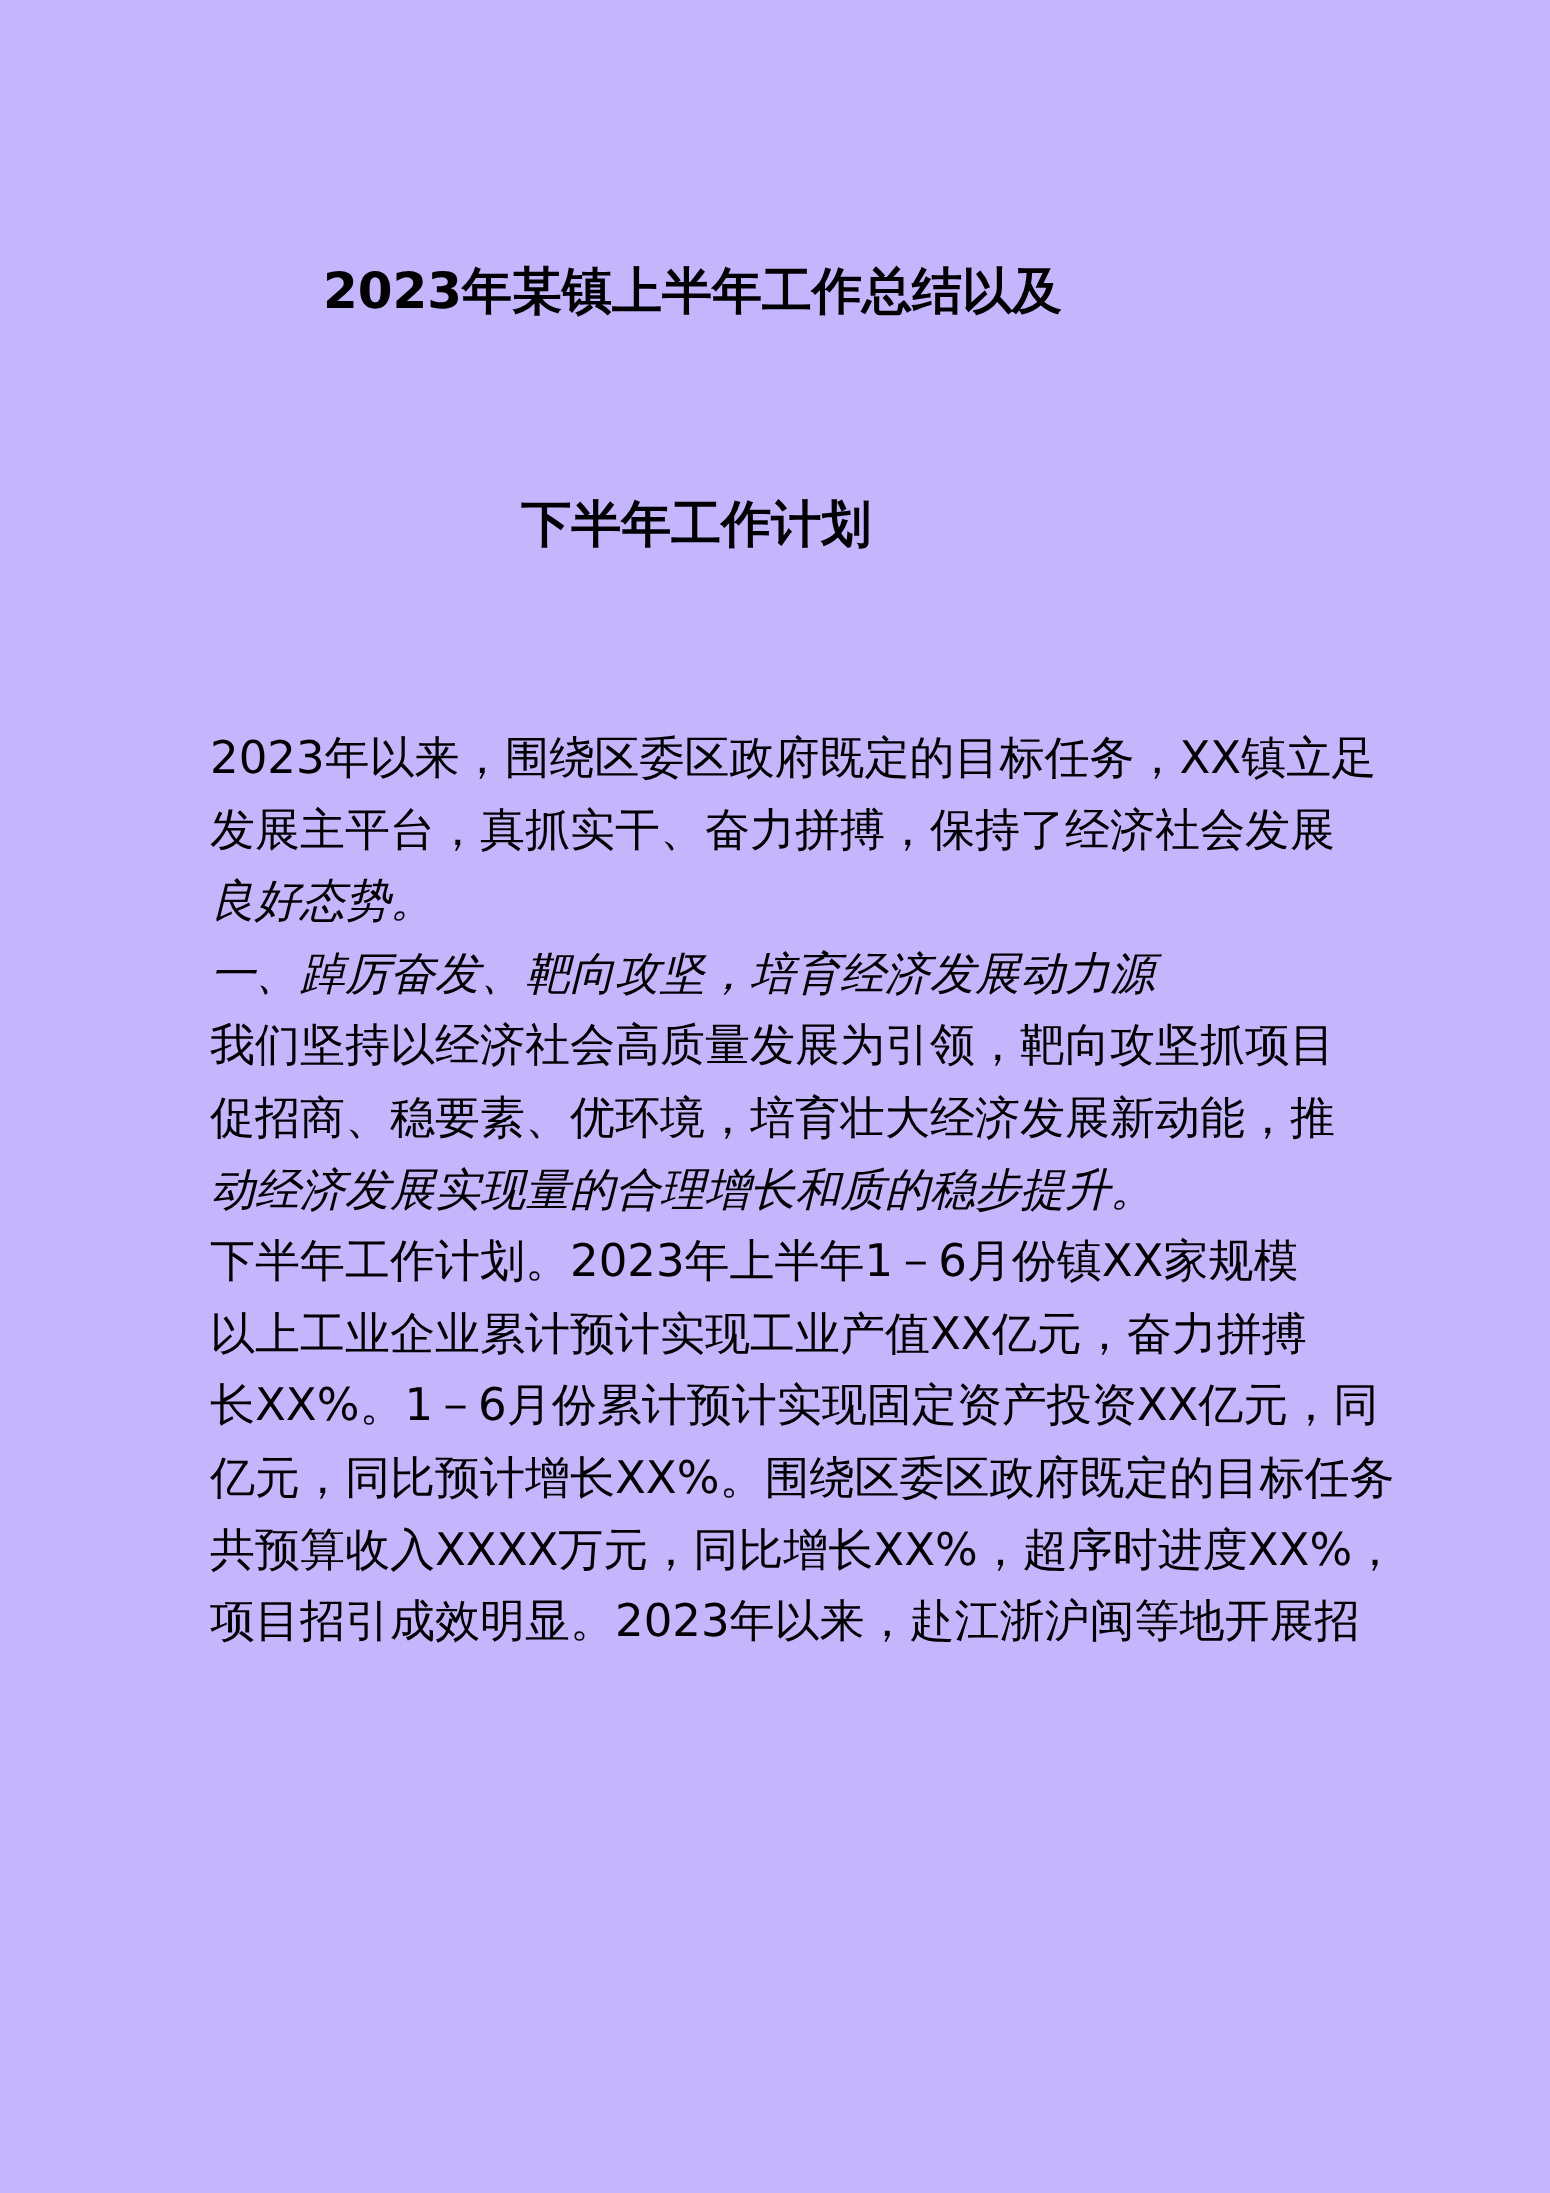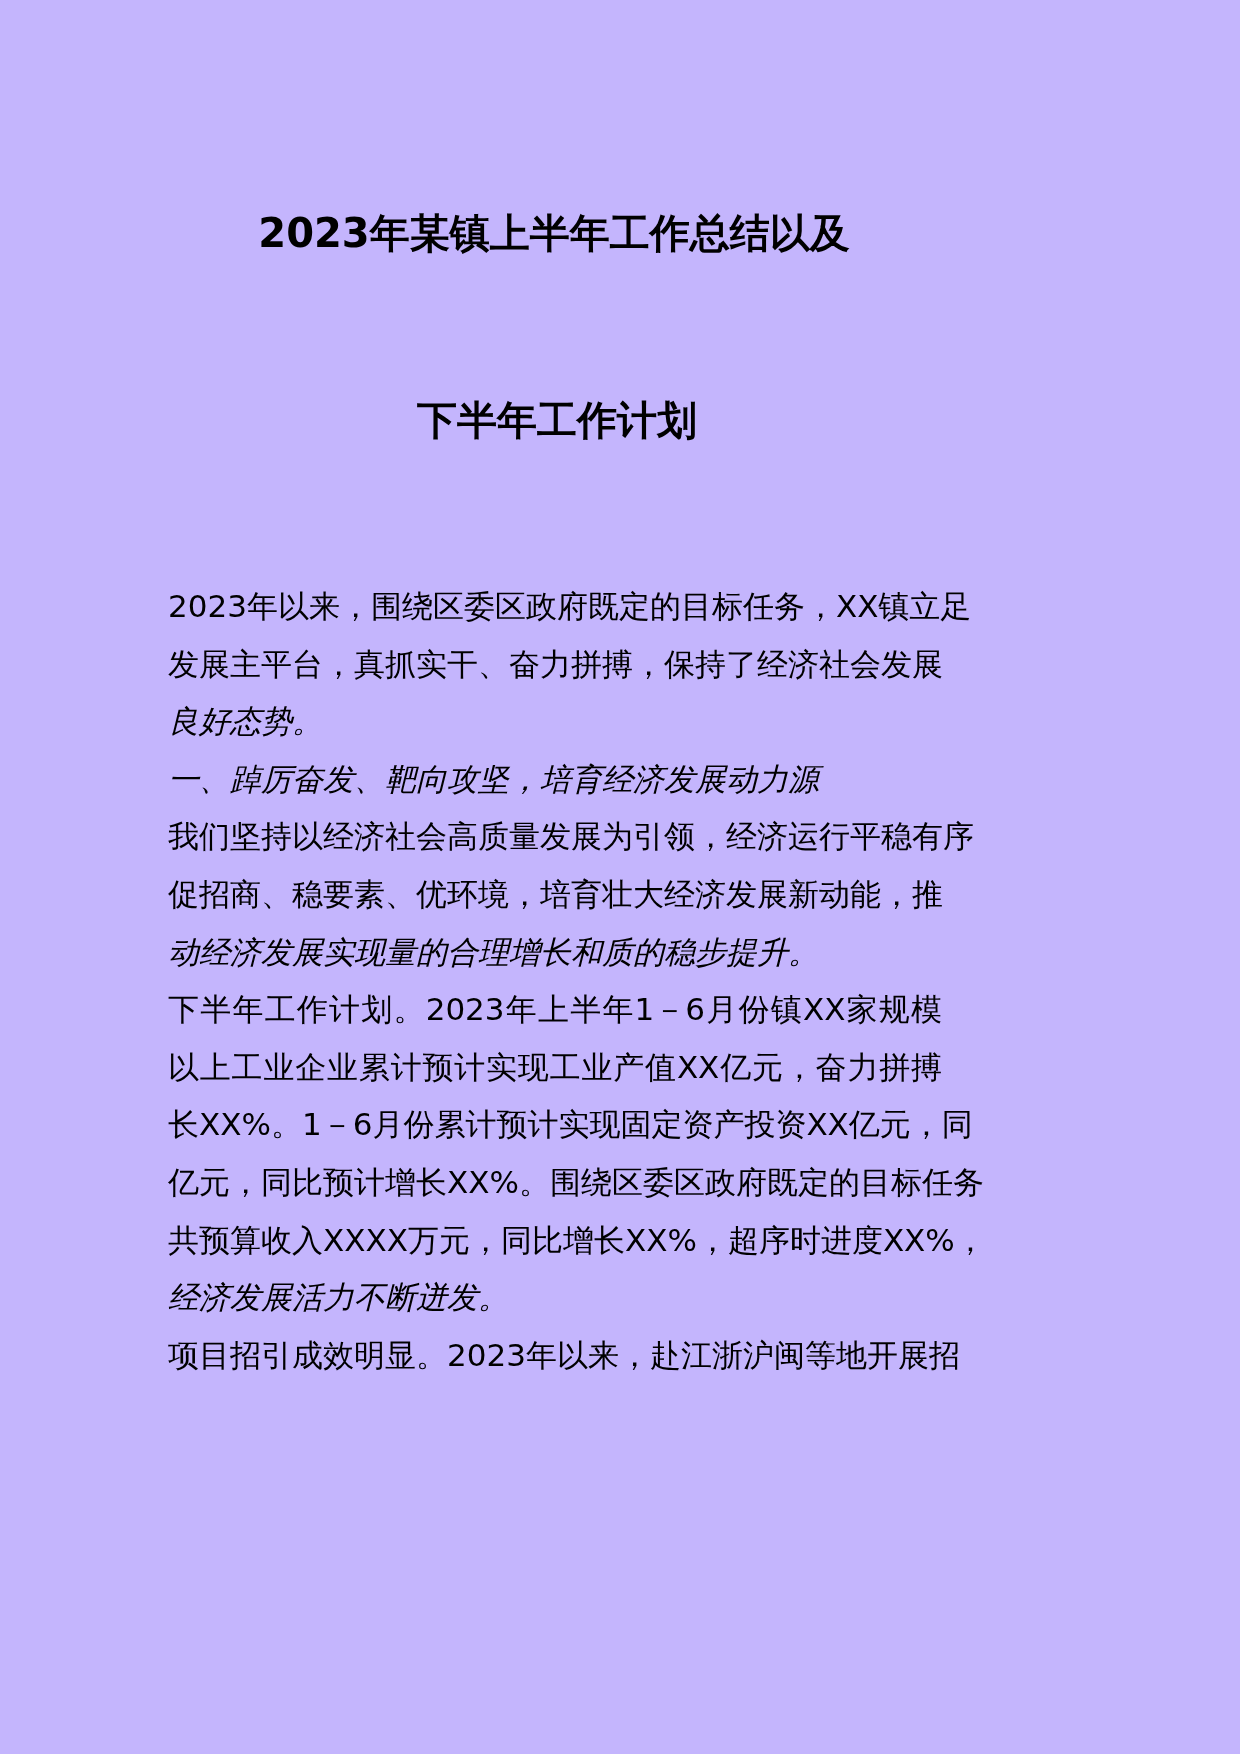--- a/index.html
+++ b/index.html
@@ -33,21 +33,21 @@
       letter-spacing: 0px;
       white-space: nowrap;
     }
     .title-1 { top: 209px; left: -66px; }
     .title-2 { top: 396px; left: -63px; }
     .body-text {
       position: absolute;
       left: 168px;
       top: 578px;
       width: 774px;
-      font-size: 31px;
+      font-size: 36px;
       line-height: 57.6px;
     }
     .body-line {
       display: block;
       white-space: nowrap;
       height: 57.6px;
       text-align: justify;
       text-align-last: justify;
     }
     .body-line.last {
@@ -69,32 +69,31 @@
       <span class="body-line">2023年以来，围绕区委区政府既定的目标任务，XX镇立足</span>
       <span class="body-line">发展主平台，真抓实干、奋力拼搏，保持了经济社会发展</span>
       <span class="body-line last">良好态势。</span>
     </div>
 
     <div>
       <span class="body-line last">一、踔厉奋发、靶向攻坚，培育经济发展动力源</span>
     </div>
 
     <div>
-      <span class="body-line">我们坚持以经济社会高质量发展为引领，经济运行平稳有序</span>
+      <span class="body-line">我们坚持以经济社会高质量发展为引领，靶向攻坚抓项目</span>
       <span class="body-line">促招商、稳要素、优环境，培育壮大经济发展新动能，推</span>
       <span class="body-line last">动经济发展实现量的合理增长和质的稳步提升。</span>
     </div>
 
     <div>
       <span class="body-line">下半年工作计划。2023年上半年1－6月份镇XX家规模</span>
       <span class="body-line">以上工业企业累计预计实现工业产值XX亿元，奋力拼搏</span>
       <span class="body-line">长XX%。1－6月份累计预计实现固定资产投资XX亿元，同</span>
       <span class="body-line">亿元，同比预计增长XX%。围绕区委区政府既定的目标任务</span>
       <span class="body-line">共预算收入XXXX万元，同比增长XX%，超序时进度XX%，</span>
-      <span class="body-line last">经济发展活力不断迸发。</span>
     </div>
 
     <div>
       <span class="body-line">项目招引成效明显。2023年以来，赴江浙沪闽等地开展招</span>
     </div>
 
   </div>
 </div>
 
 </body></html>

